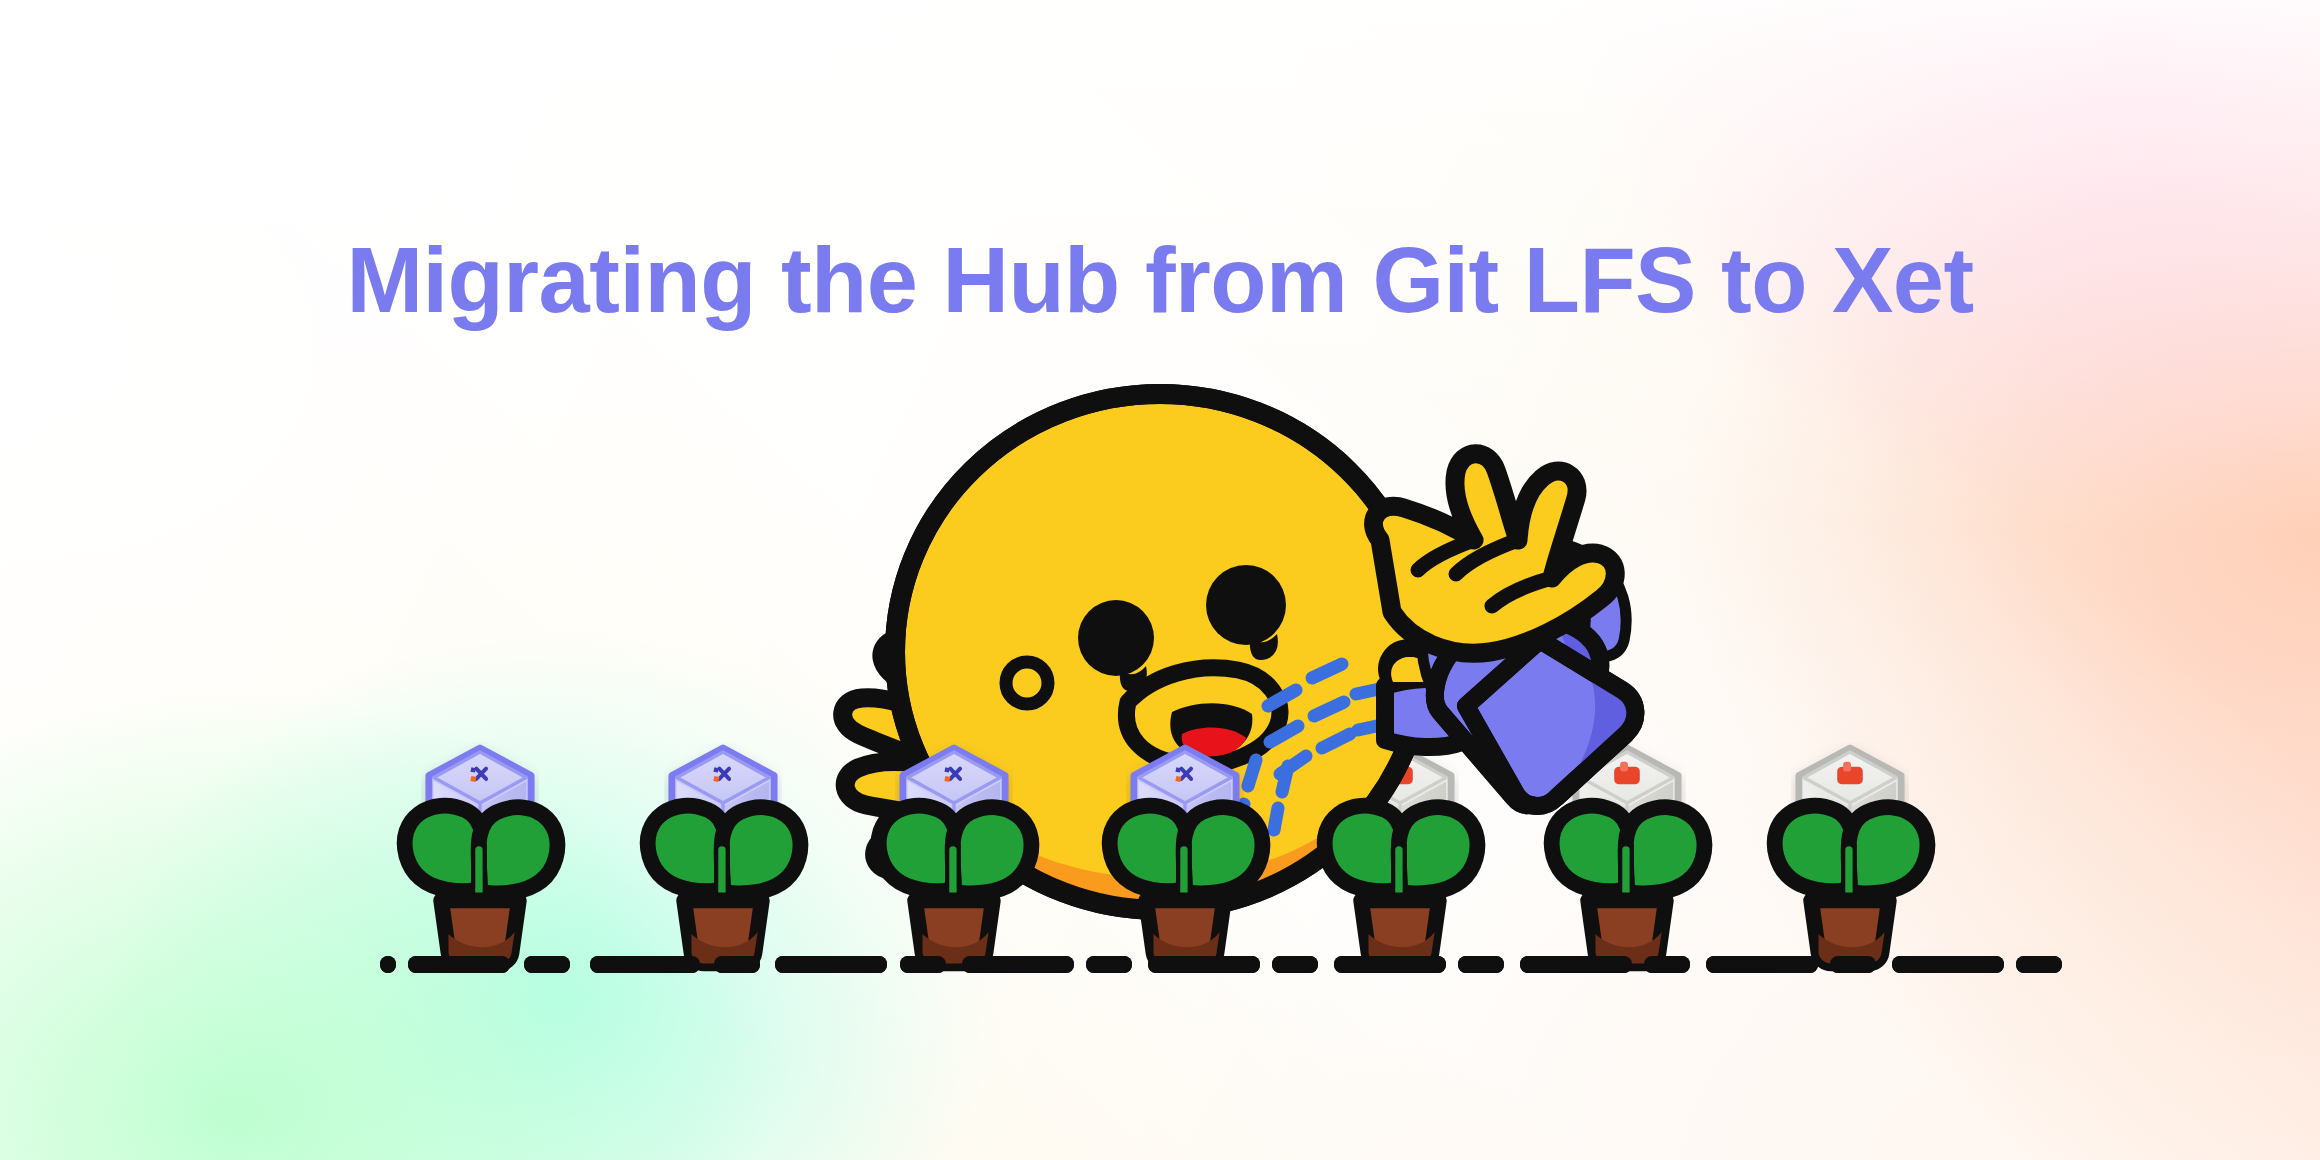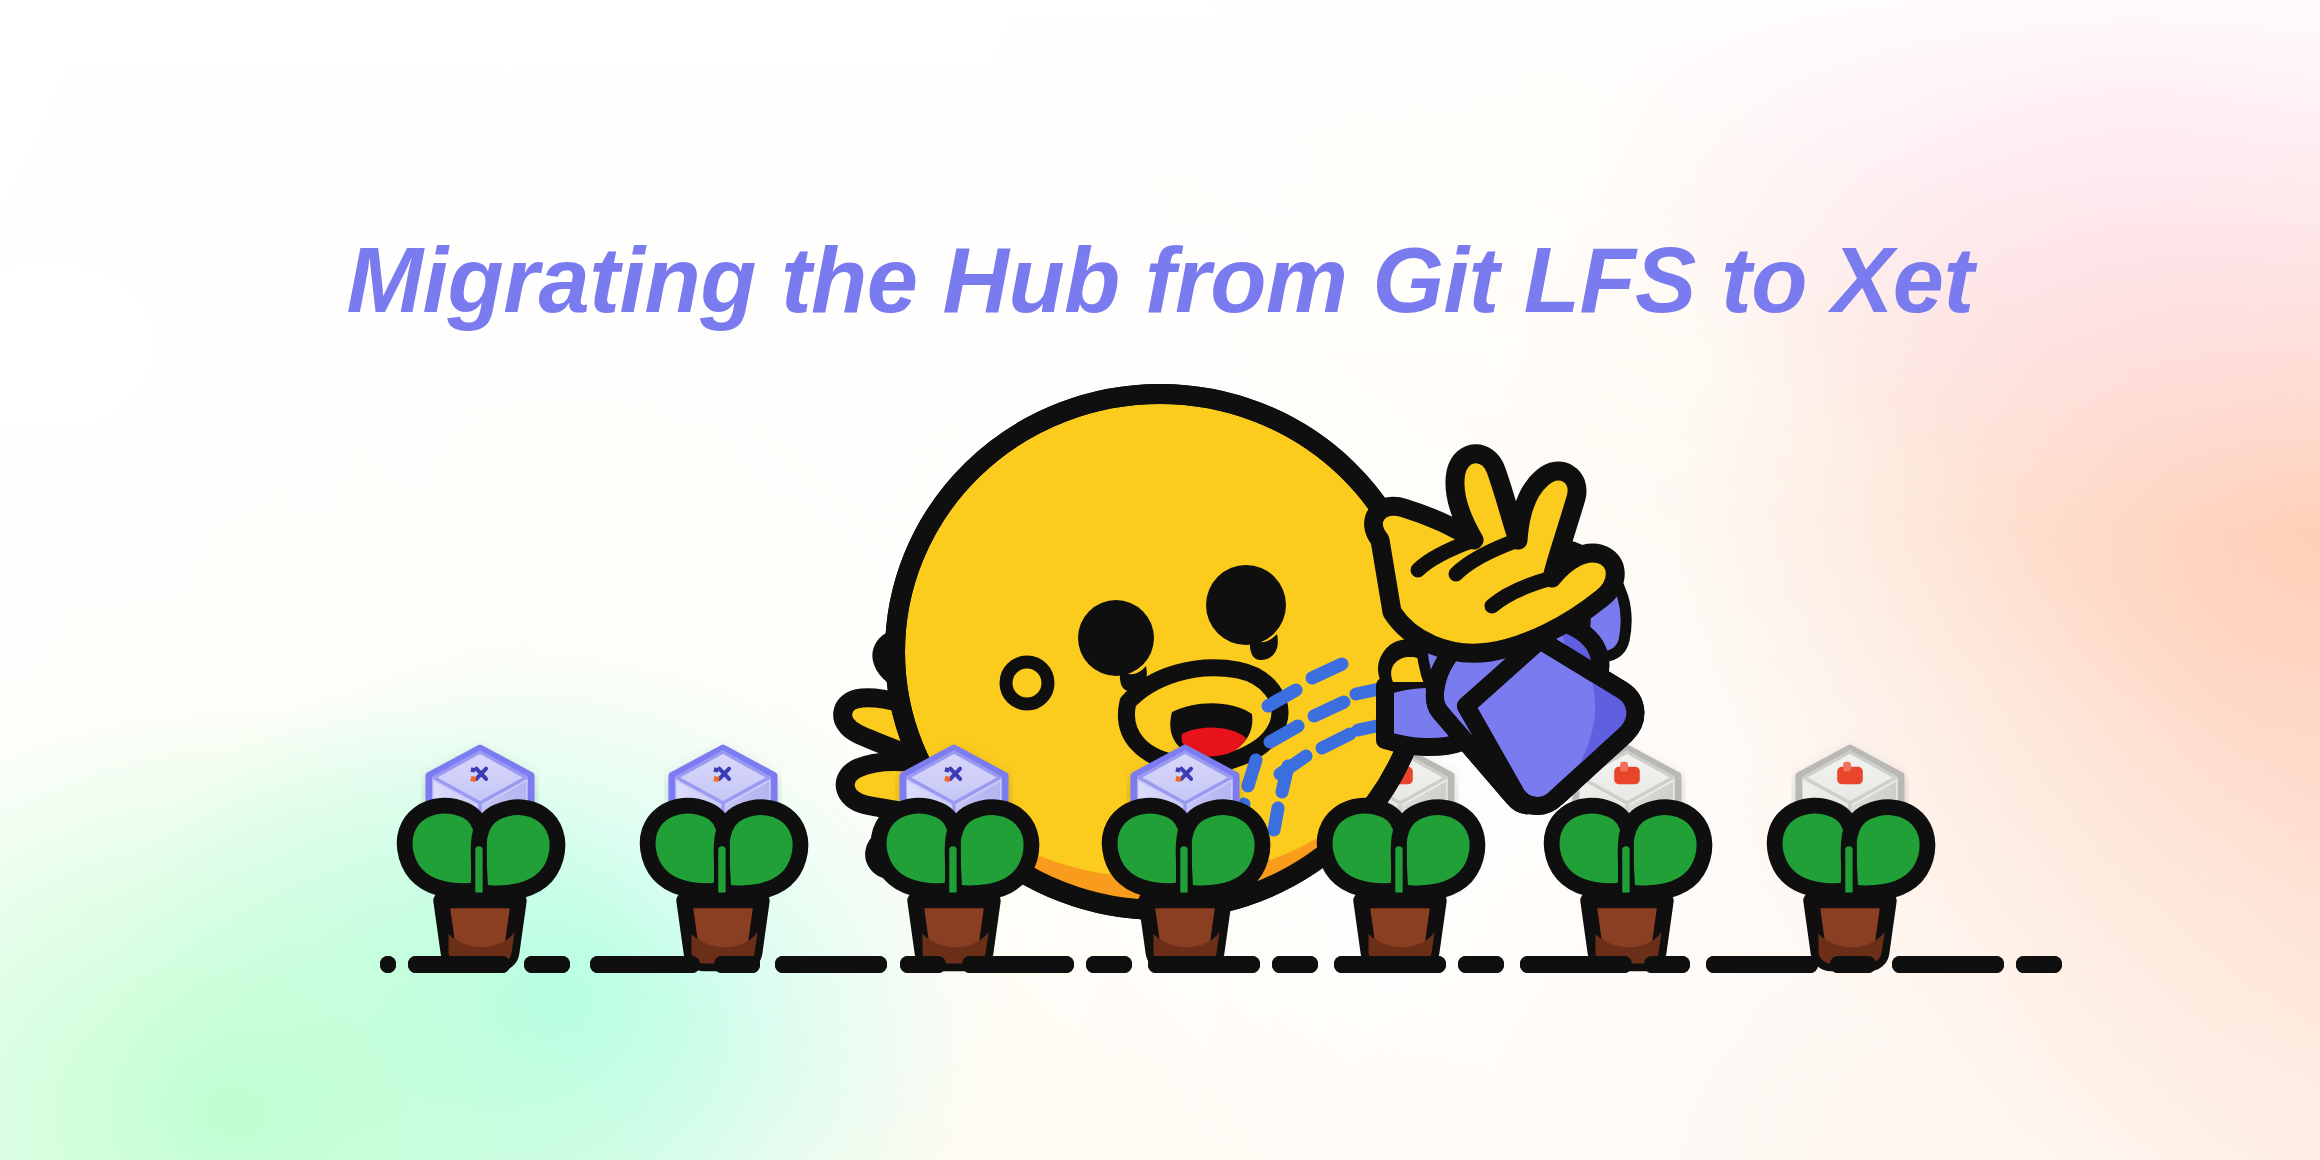--- a/index.html
+++ b/index.html
@@ -49,21 +49,20 @@
     left: 0;
     right: 0;
     top: 228px;
     text-align: center;
     font-size: 92px;
     font-weight: 700;
     letter-spacing: -0.5px;
     color: #7b7bf0;
     white-space: nowrap;
     font-family: "Liberation Sans", sans-serif;
-    font-style: italic;
   }
 
   
   #art {
     position: absolute;
     left: 0;
     top: 0;
     width: 2320px;
     height: 1160px;
   }

